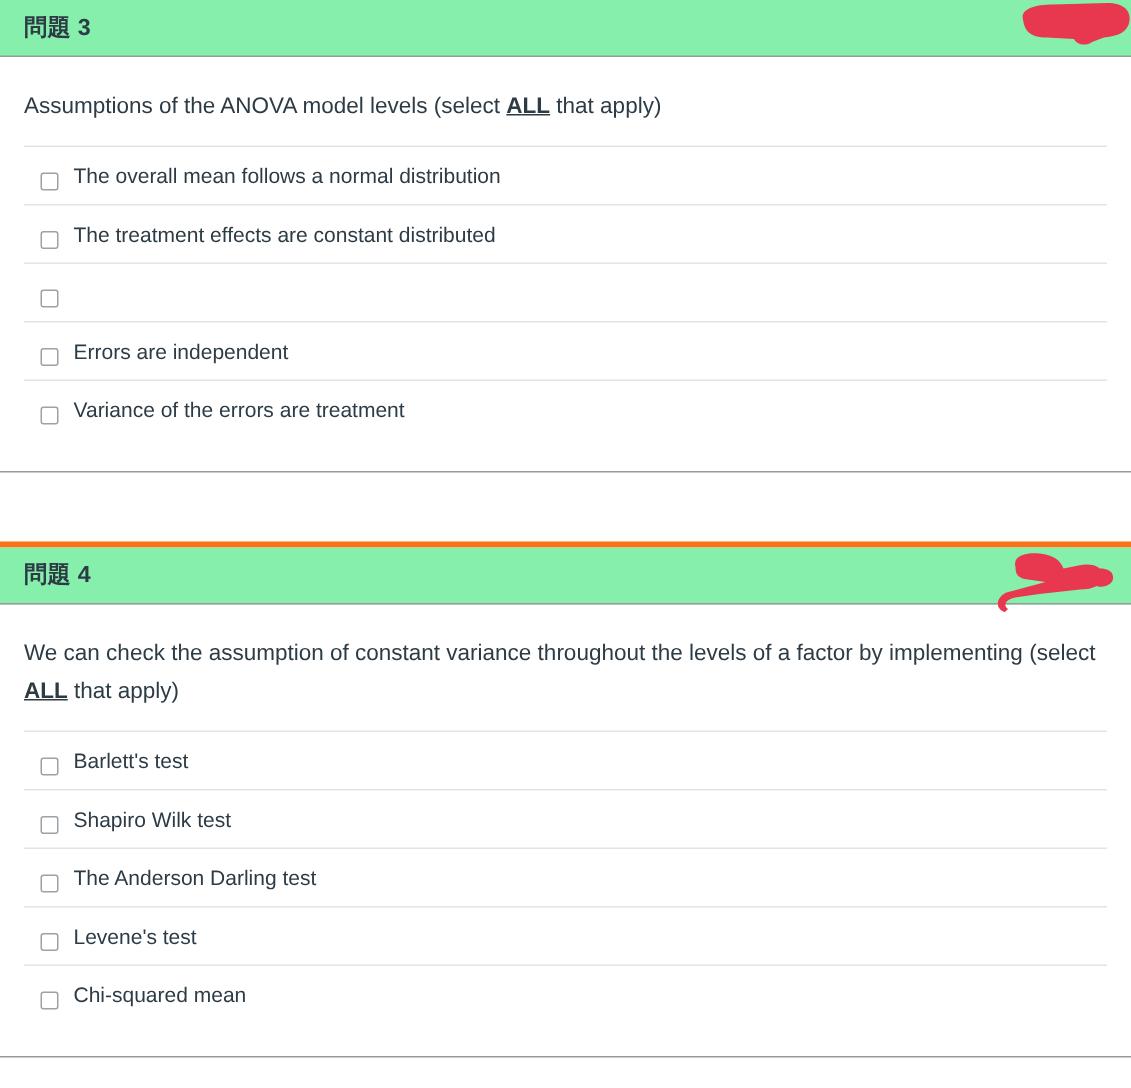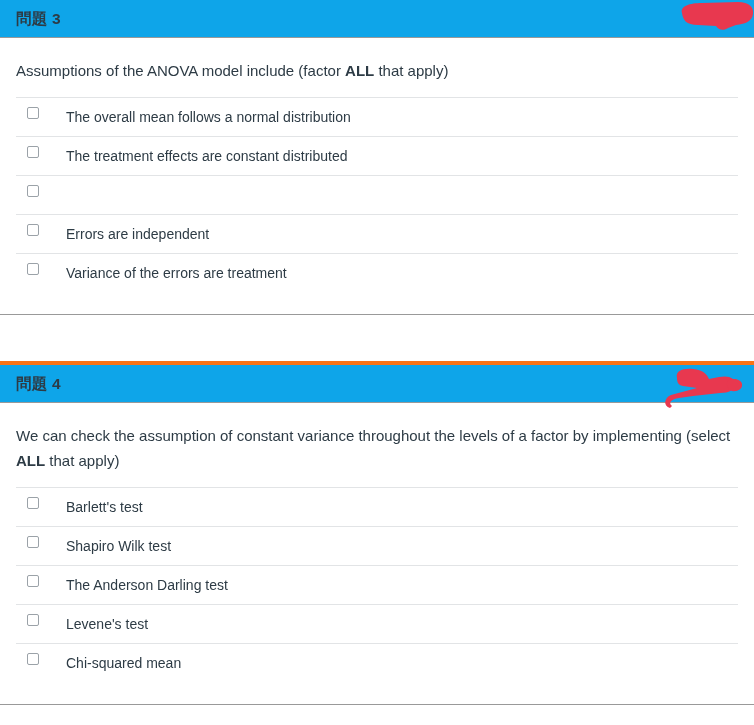--- a/index.html
+++ b/index.html
@@ -26,21 +26,21 @@
     background: #ffffff;
     border-top: 4px solid #f97316;
     border-bottom: 1px solid #999999;
   }
   .question-card.first {
     border-top: none;
   }
 
   .question-header {
     position: relative;
-    background: #0ea5e9;
+    background: #86efac;
     border-bottom: 1px solid #999999;
     height: 38px;
     box-sizing: border-box;
     display: flex;
     align-items: center;
     padding: 0 16px;
   }
   .question-name {
     font-size: 15.5px;
     font-weight: bold;
@@ -69,33 +69,33 @@
 
   
   .question-text {
     padding: 20px 16px 14px 16px;
     font-size: 15px;
     line-height: 25px;
     color: #2d3b45;
   }
   .question-text .emph {
     font-weight: bold;
+    text-decoration: underline;
   }
 
   .answers {
     padding: 0 0 22px 0;
   }
   .answer-row {
     display: flex;
-    align-items: flex-start;
+    align-items: flex-end;
     border-top: 1px solid #e2e4e6;
     margin: 0 16px;
     padding: 9px 0 9px 0;
     min-height: 20px;
-    gap: 17px;
   }
   .answer-row:first-child {
     border-top: 1px solid #e2e4e6;
   }
   .checkbox {
     width: 12px;
     height: 12px;
     min-width: 12px;
     border: 1px solid #9ba2a8;
     border-radius: 2px;
@@ -127,21 +127,21 @@
       <span class="question-name">問題 3</span>
 
       <span class="redaction redaction-1">
         <svg width="78" height="31" viewBox="0 0 78 31" xmlns="http://www.w3.org/2000/svg">
           <path d="M6 12 C4 5, 14 2, 26 2 L62 1 C73 1, 78 6, 77 13 C76 20, 70 23, 60 24 L52 27 C48 30, 42 29, 40 25 L22 24 C10 24, 7 19, 6 12 Z" fill="#e8384f"></path>
         </svg>
       </span>
     </div>
 
     <div class="question-text">
-      <span>Assumptions of the ANOVA model include (factor </span><span class="emph">ALL</span><span> that apply)</span>
+      <span>Assumptions of the ANOVA model levels (select </span><span class="emph">ALL</span><span> that apply)</span>
     </div>
 
     <div class="answers">
       <div class="answer-row">
         <span class="checkbox"></span>
         <span class="answer-label">The overall mean follows a normal distribution</span>
       </div>
       <div class="answer-row">
         <span class="checkbox"></span>
         <span class="answer-label">The treatment effects are constant distributed</span>

